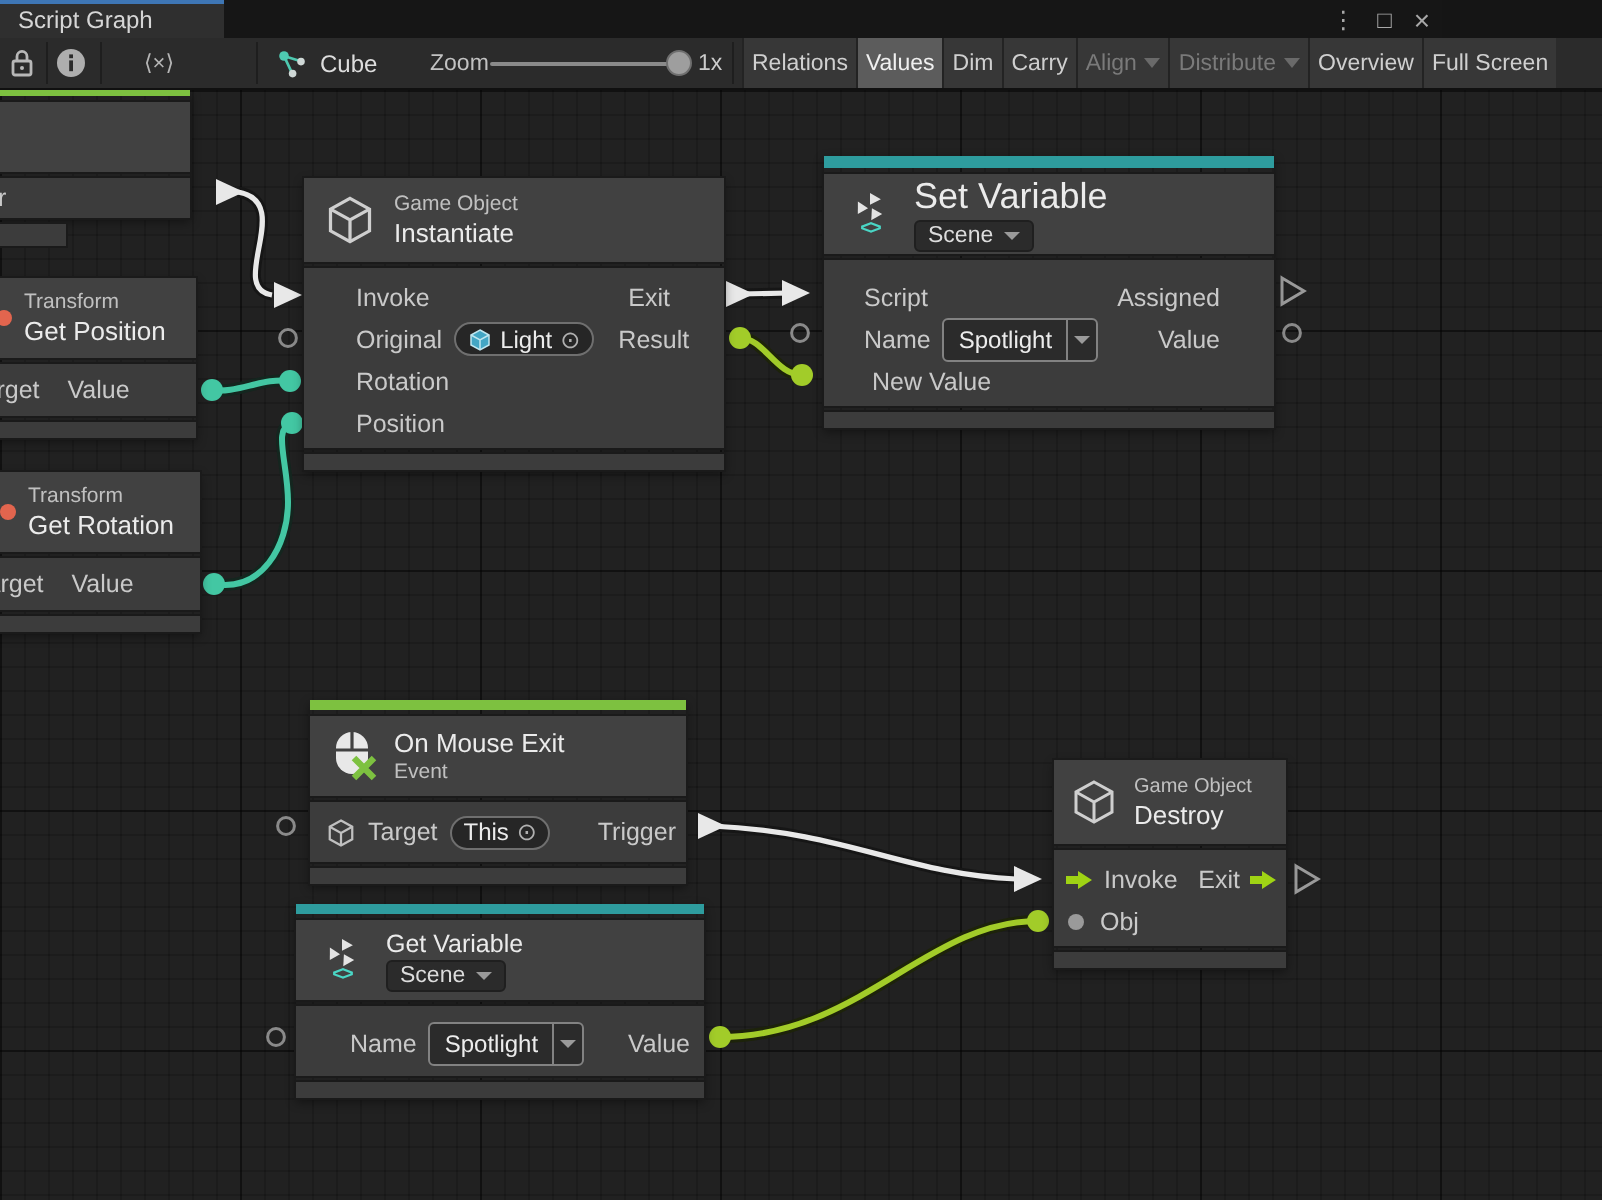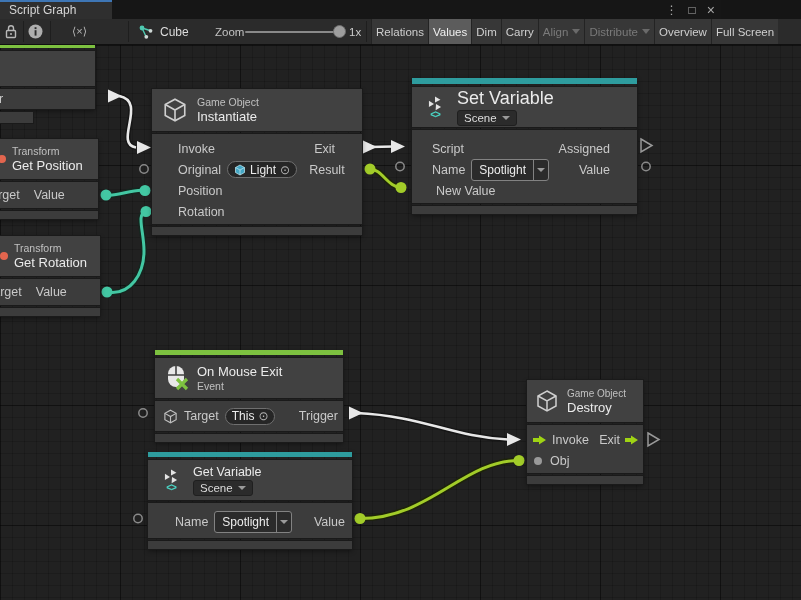--- a/index.html
+++ b/index.html
@@ -241,24 +241,24 @@
               <path d="M12 2 L21 7 L21 17 L12 22 L3 17 L3 7 Z" fill="#43a6c4" stroke="#bfe6ef" stroke-width="1.5"></path>
               <path d="M3 7 L12 12 L21 7 M12 12 L12 22" fill="none" stroke="#bfe6ef" stroke-width="1.5"></path>
             </svg>
             <span>Light</span>
             <span class="picker">⊙</span>
           </span>
           <span class="spacer"></span>
           <span>Result</span>
         </div>
         <div class="row" style="padding:0 27px 0 26px">
+          <span>Rotation</span>
+        </div>
+        <div class="row" style="padding:0 27px 0 26px">
           <span>Position</span>
-        </div>
-        <div class="row" style="padding:0 27px 0 26px">
-          <span>Rotation</span>
         </div>
       </div>
       <div class="footer"></div>
     </div>
 
     <div class="node" style="left:412px; top:33px; width:225px">
       <div class="bar teal" style="height:6px"></div>
       <div class="hdr" style="height:40px">
         <div class="unity-ic">
           <svg width="16" height="15" viewBox="-8 -8 16 16">

